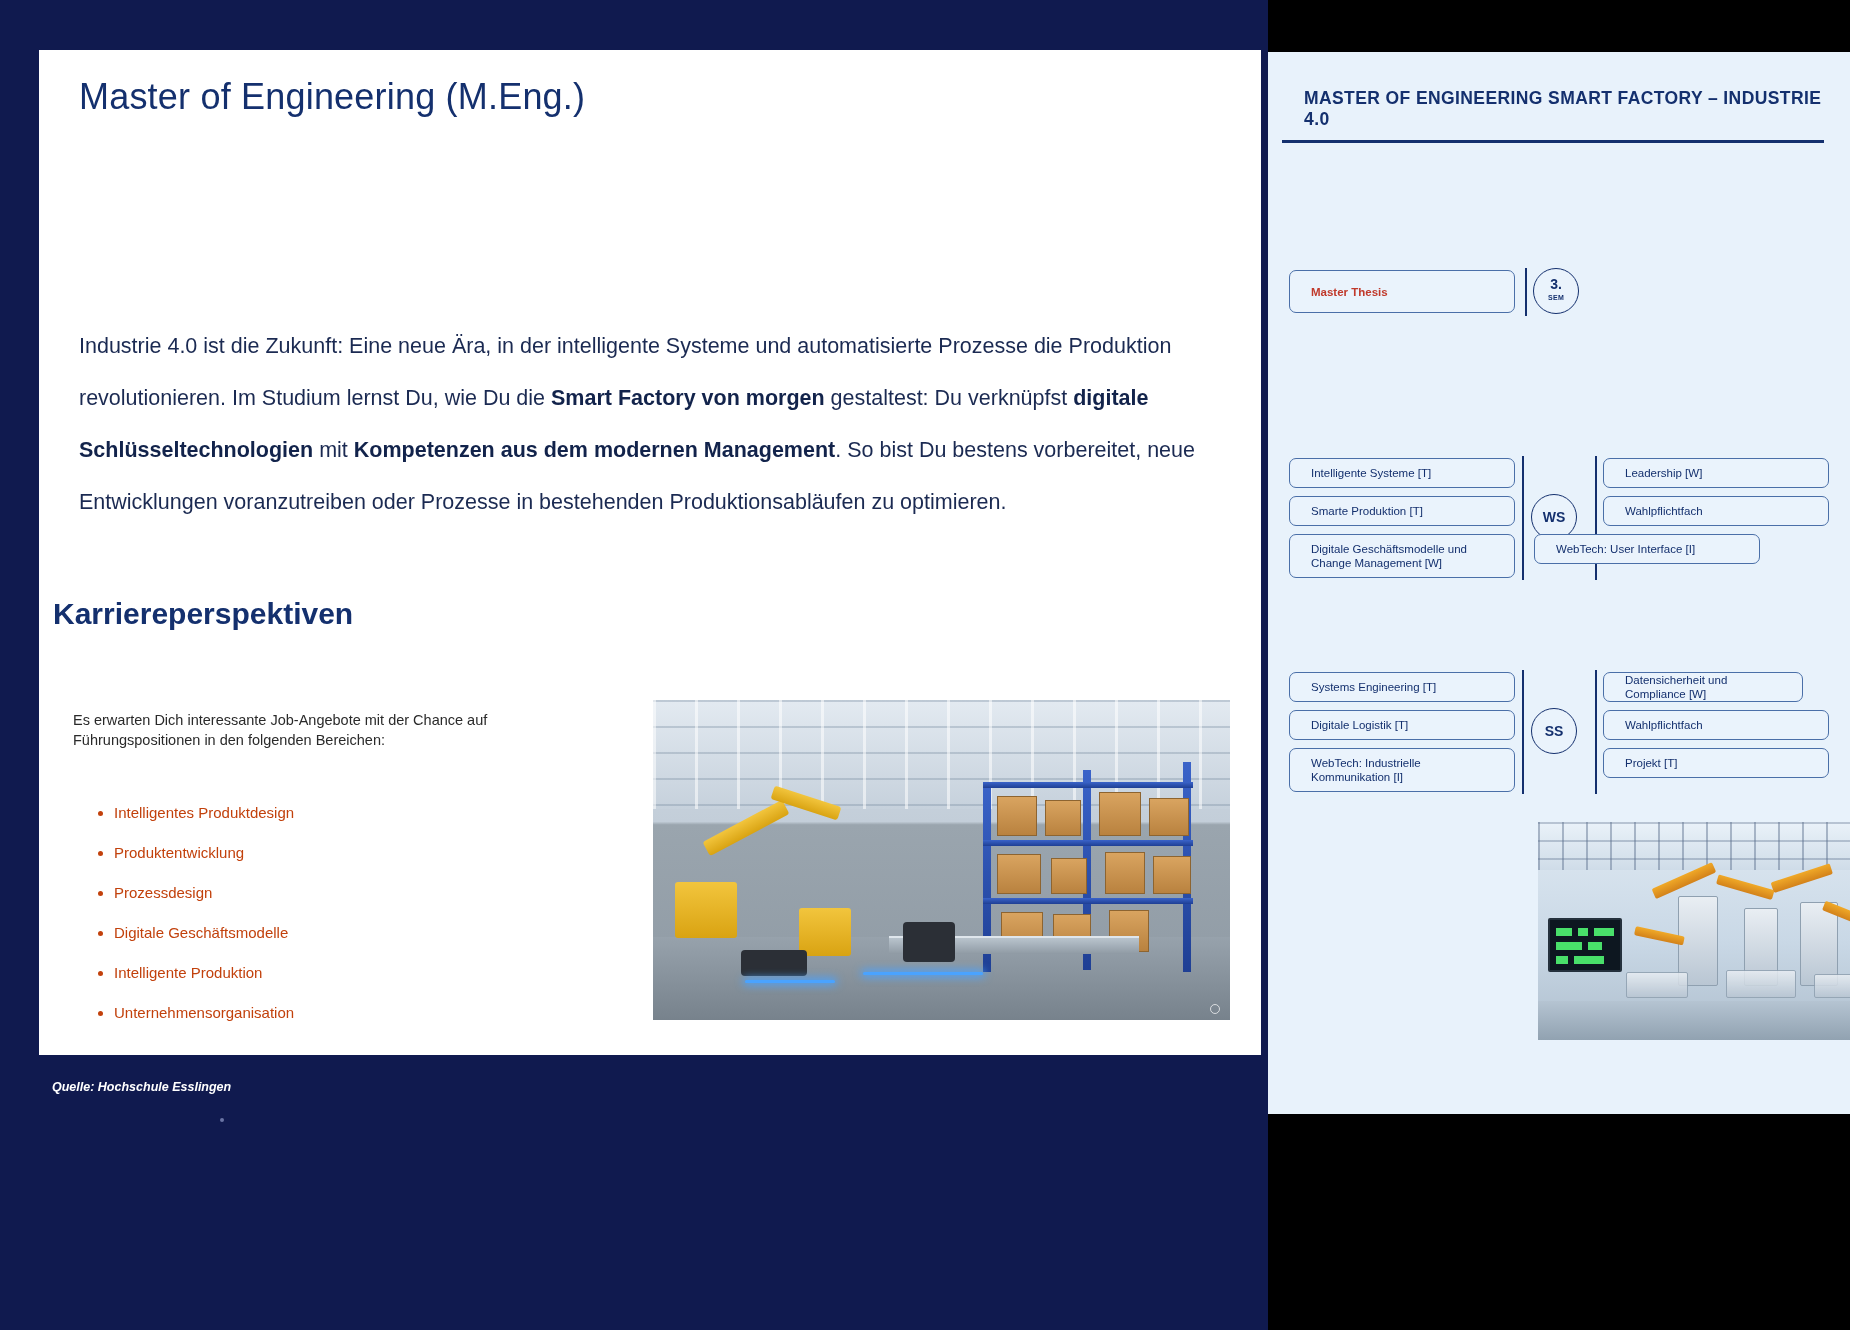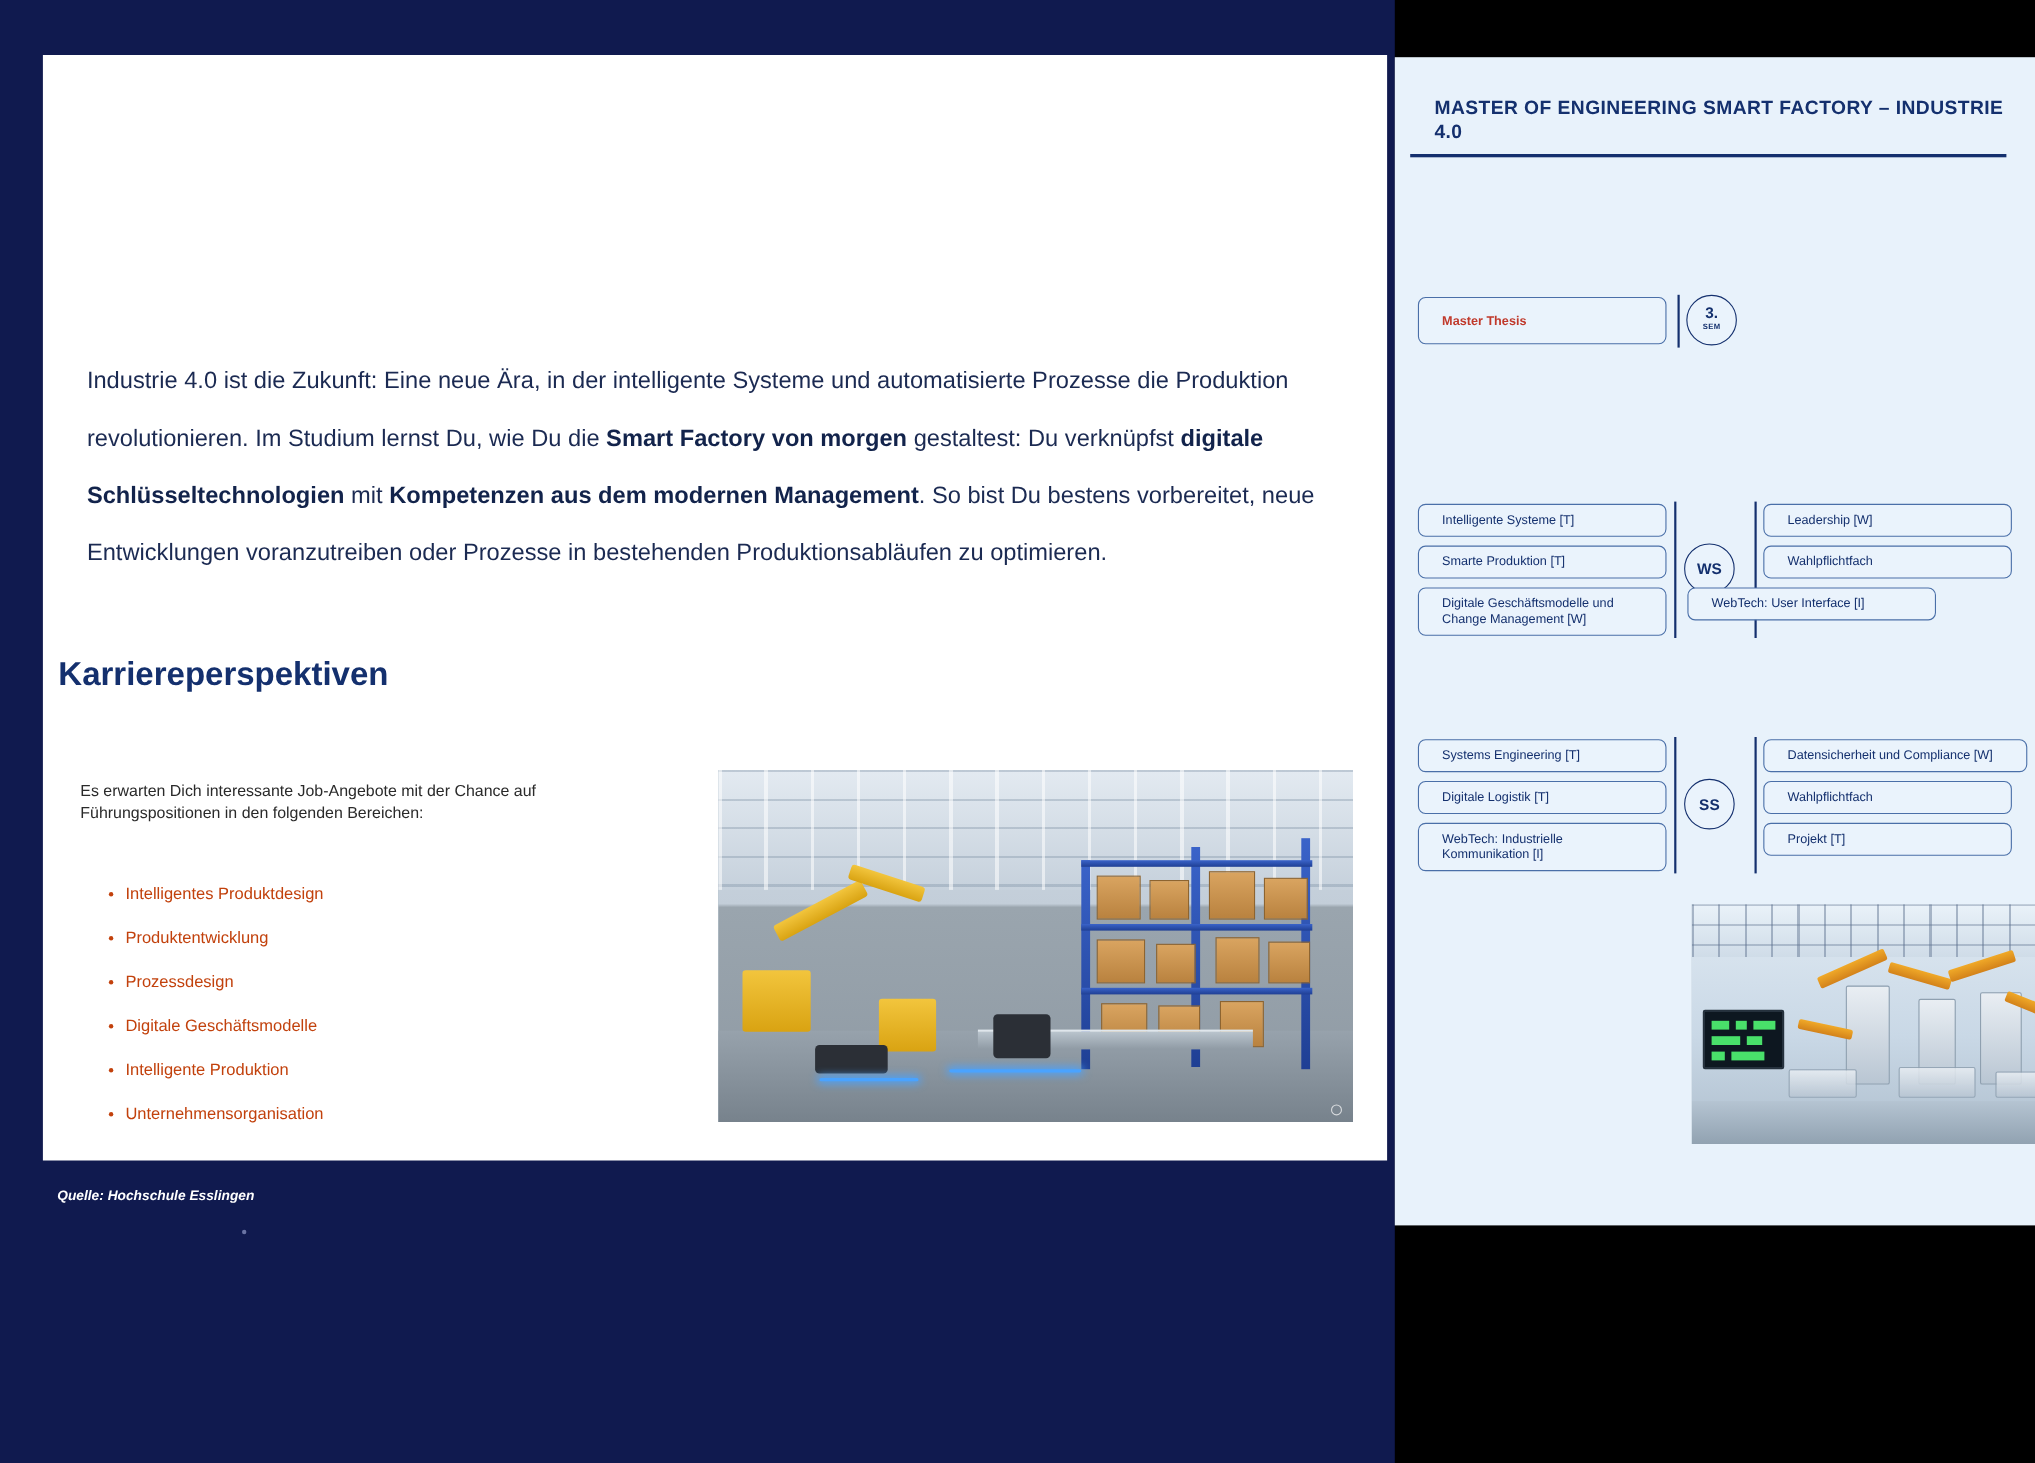--- a/index.html
+++ b/index.html
@@ -269,20 +269,21 @@
   }
 </style>
 </head>
 <body>
 
 <div class="page">
 
   <div class="left-bg"></div>
   <div class="left-card"></div>
 
+  <div class="eyebrow">Master of Engineering (M.Eng.)</div>
 
   <div class="intro">Industrie 4.0 ist die Zukunft: Eine neue Ära, in der intelligente Systeme und automatisierte Prozesse die Produktion revolutionieren. Im Studium lernst Du, wie Du die <b>Smart Factory von morgen</b> gestaltest: Du verknüpfst <b>digitale Schlüsseltechnologien</b> mit <b>Kompetenzen aus dem modernen Management</b>. So bist Du bestens vorbereitet, neue Entwicklungen voranzutreiben oder Prozesse in bestehenden Produktionsabläufen zu optimieren.</div>
 
   <div class="section-title">Karriereperspektiven</div>
   <div class="career-lead">Es erwarten Dich interessante Job-Angebote mit der Chance auf Führungspositionen in den folgenden Bereichen:</div>
 
   <ul class="career-list">
       <li>Intelligentes Produktdesign</li>
       <li>Produktentwicklung</li>
       <li>Prozessdesign</li>
@@ -365,21 +366,21 @@
     <div class="pill" style="left:1289px; top:672px; width:226px; height:30px;">Systems Engineering [T]</div>
     <div class="pill" style="left:1289px; top:710px; width:226px; height:30px;">Digitale Logistik [T]</div>
     <div class="pill" style="left:1289px; top:748px; width:226px; height:44px;">WebTech: Industrielle Kommunikation [I]</div>
 
     <div class="vline" style="left:1522px; top:670px; height:124px;"></div>
     <div class="circle" style="left:1531px; top:708px;">
       <span>SS</span>
     </div>
     <div class="vline" style="left:1595px; top:670px; height:124px;"></div>
 
-    <div class="pill" style="left:1603px; top:672px; width:240px; height:30px;">Datensicherheit und Compliance [W]</div>
+    <div class="pill" style="left:1603px; top:672px; width:200px; height:30px;">Datensicherheit und Compliance [W]</div>
     <div class="pill" style="left:1603px; top:710px; width:226px; height:30px;">Wahlpflichtfach</div>
     <div class="pill" style="left:1603px; top:748px; width:226px; height:30px;">Projekt [T]</div>
   </div>
 
   <div class="photo-right">
     <div class="factory">
       <div class="fc-truss"></div>
       <div class="fc-floor"></div>
 
       <div class="fc-body" style="left:140px; top:74px; width:40px; height:90px;"></div>

